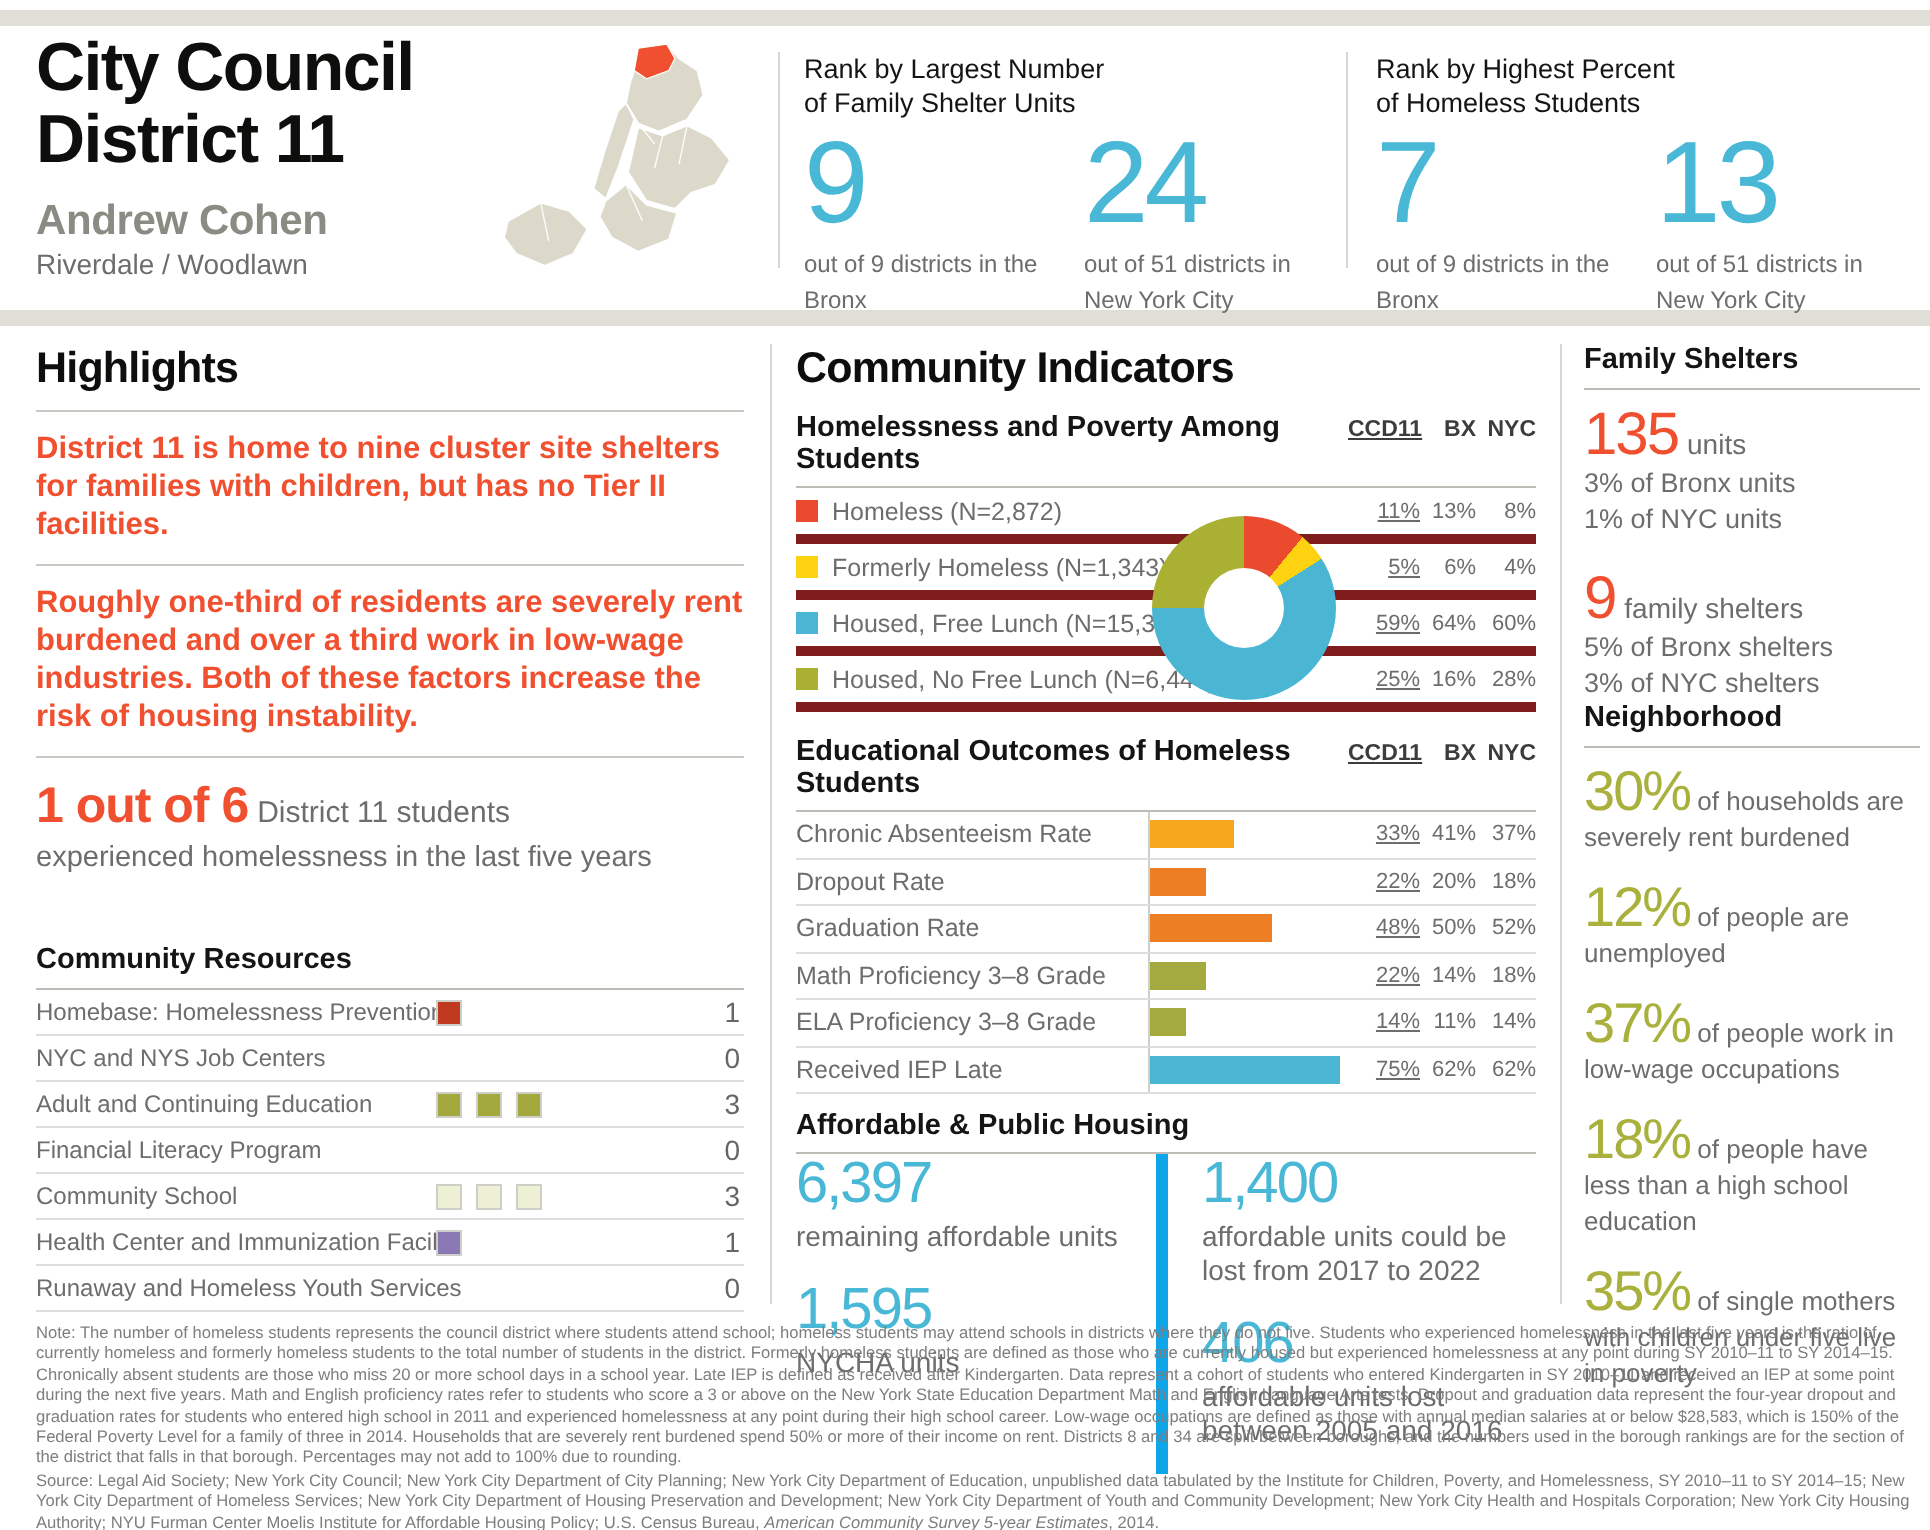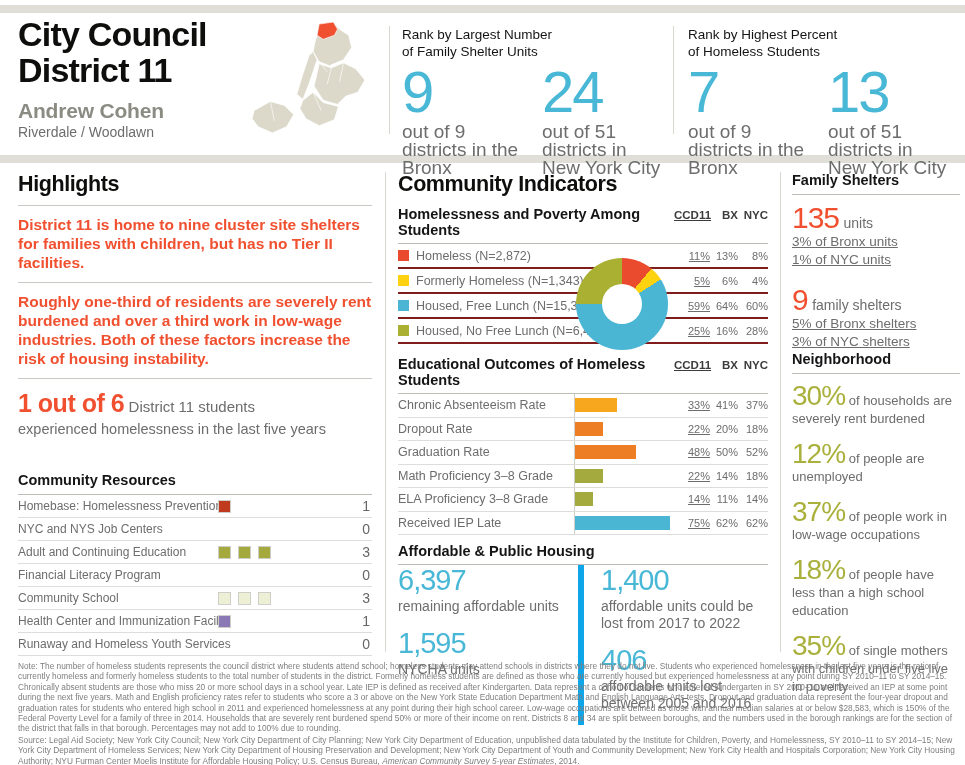--- a/index.html
+++ b/index.html
@@ -22,21 +22,21 @@
   .hdr-div.one{left:389px;}
   .hdr-div.two{left:673px;}
   .rank{position:absolute;top:26px;}
   .rank.one{left:402px;width:262px;}
   .rank.two{left:688px;width:272px;}
   .rank-title{font-size:13.5px;line-height:17px;font-weight:400;color:#151515;}
   .rank-stats{display:flex;margin-top:3px;}
   .rank-stat{width:140px;}
   .rank-stat:last-child{width:auto;flex:1;}
   .rank-num{font-size:58px;line-height:58px;color:#49b7d6;letter-spacing:-2px;}
-  .rank-label{font-size:19px;line-height:18px;color:#6d6d6d;width:122px;margin-top:2px;}
+  .rank-label{font-size:12px;line-height:18px;color:#6d6d6d;width:122px;margin-top:2px;}
 
   
   .col-div{position:absolute;width:1px;background:#d8d7cf;top:172px;height:480px;}
   .col-div.a{left:385px;}
   .col-div.b{left:780px;}
   .col-left{position:absolute;left:18px;top:172px;width:354px;}
   .col-mid{position:absolute;left:398px;top:172px;width:370px;}
   .col-right{position:absolute;left:792px;top:172px;width:168px;}
 
   h2.section{font-size:21.5px;line-height:24px;font-weight:800;color:#0e0e0d;margin:0;letter-spacing:-0.4px;}
@@ -58,21 +58,21 @@
   .res-squares{position:absolute;left:200px;top:5px;display:flex;gap:7px;}
   .sq{width:11px;height:11px;display:inline-block;border:1px solid #cfcfc9;box-sizing:content-box;}
   .res-count{position:absolute;right:2px;top:3px;font-size:14px;color:#666;}
 
   
   .sec-head{display:flex;align-items:baseline;border-bottom:1px solid #bdbdb8;padding-bottom:5px;}
   .sec-title{flex:1;font-size:14.5px;font-weight:700;color:#151515;}
   .colh{font-size:11.5px;font-weight:700;color:#3c3c3c;text-align:right;}
   .w1{width:36px;text-decoration:underline;}.w2{width:28px;}.w3{width:30px;}
   .pov{position:relative;margin-top:10px;}
-  .ind-row{display:flex;align-items:center;height:23px;border-bottom:2px solid #7f1d1d;}
+  .ind-row{display:flex;align-items:center;height:23px;border-bottom:5px solid #7f1d1d;}
   .swatch{width:11px;height:11px;margin-right:7px;flex:none;}
   .ind-label{flex:1;font-size:12.5px;color:#6d6d6d;white-space:nowrap;}
   .val{font-size:11px;color:#6d6d6d;text-align:right;}
   .donut{position:absolute;left:178px;top:52px;width:92px;height:92px;border-radius:50%;z-index:2;}
   .donut::after{content:"";position:absolute;left:26px;top:26px;width:40px;height:40px;border-radius:50%;background:#fff;}
   .edu{margin-top:12px;}
   .edu-row{display:flex;align-items:center;height:22.5px;border-bottom:1px solid #dddddc;}
   .edu-label{width:176px;flex:none;font-size:12.5px;color:#6d6d6d;white-space:nowrap;}
   .bar-track{flex:1;align-self:stretch;display:flex;align-items:center;border-left:1px solid #cfcfc9;}
   .bar{height:14px;}
@@ -80,21 +80,21 @@
   .housing-grid{display:flex;margin-top:0;}
   .hcell{width:180px;flex:none;}
   .hcell.right{width:auto;flex:1;border-left:6px solid #0ea5e9;padding-left:17px;}
   .h-num{font-size:29px;line-height:31px;color:#49b7d6;letter-spacing:-1px;}
   .h-label{font-size:14px;line-height:17px;color:#6d6d6d;margin:2px 0 13px 0;}
 
   
   .fs-stat{margin-top:8px;}
   .fs-num{font-size:30px;line-height:30px;color:#f0502f;letter-spacing:-1px;}
   .fs-unit{font-size:14px;color:#6d6d6d;}
-  .fs-line{font-size:13.5px;line-height:18px;color:#6d6d6d;text-decoration:underline;}
+  .fs-line{font-size:13.5px;line-height:18px;color:#6d6d6d;}
   .neighborhood{position:absolute;top:179px;left:0;width:168px;}
   .nb-stat{margin-top:9px;font-size:13px;line-height:18px;color:#6d6d6d;}
   .nb-num{font-size:28px;line-height:26px;color:#a9b03b;letter-spacing:-1px;}
 
   
   .note{position:absolute;left:18px;top:661px;width:938px;font-size:8.3px;line-height:10.4px;color:#7e7e7e;}
   .source{position:absolute;left:18px;top:735px;width:938px;font-size:8.3px;line-height:10.4px;color:#7e7e7e;}
   .source .it{font-style:italic;}
 </style>
 </head>

